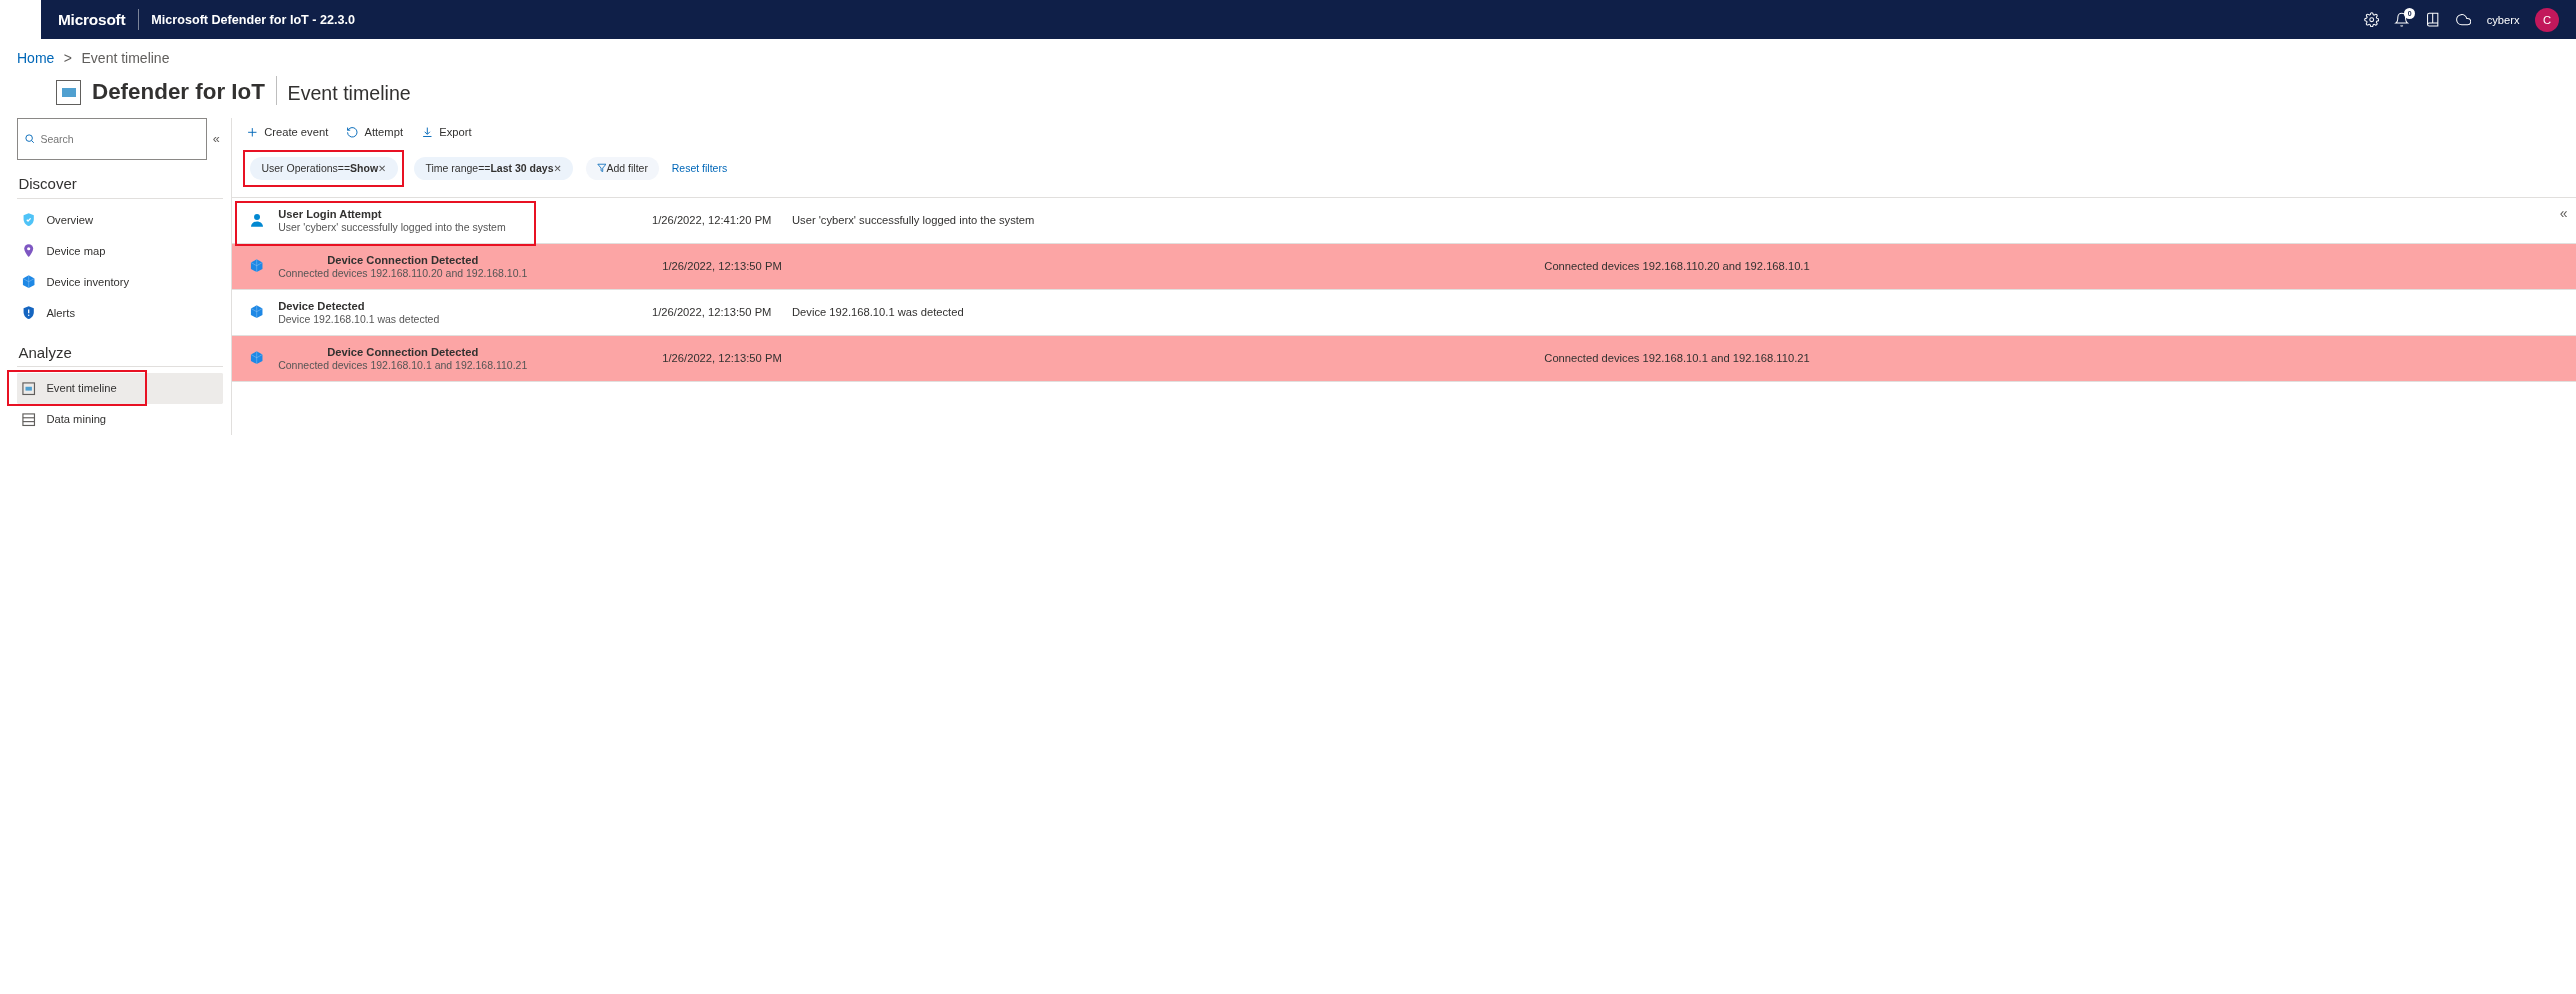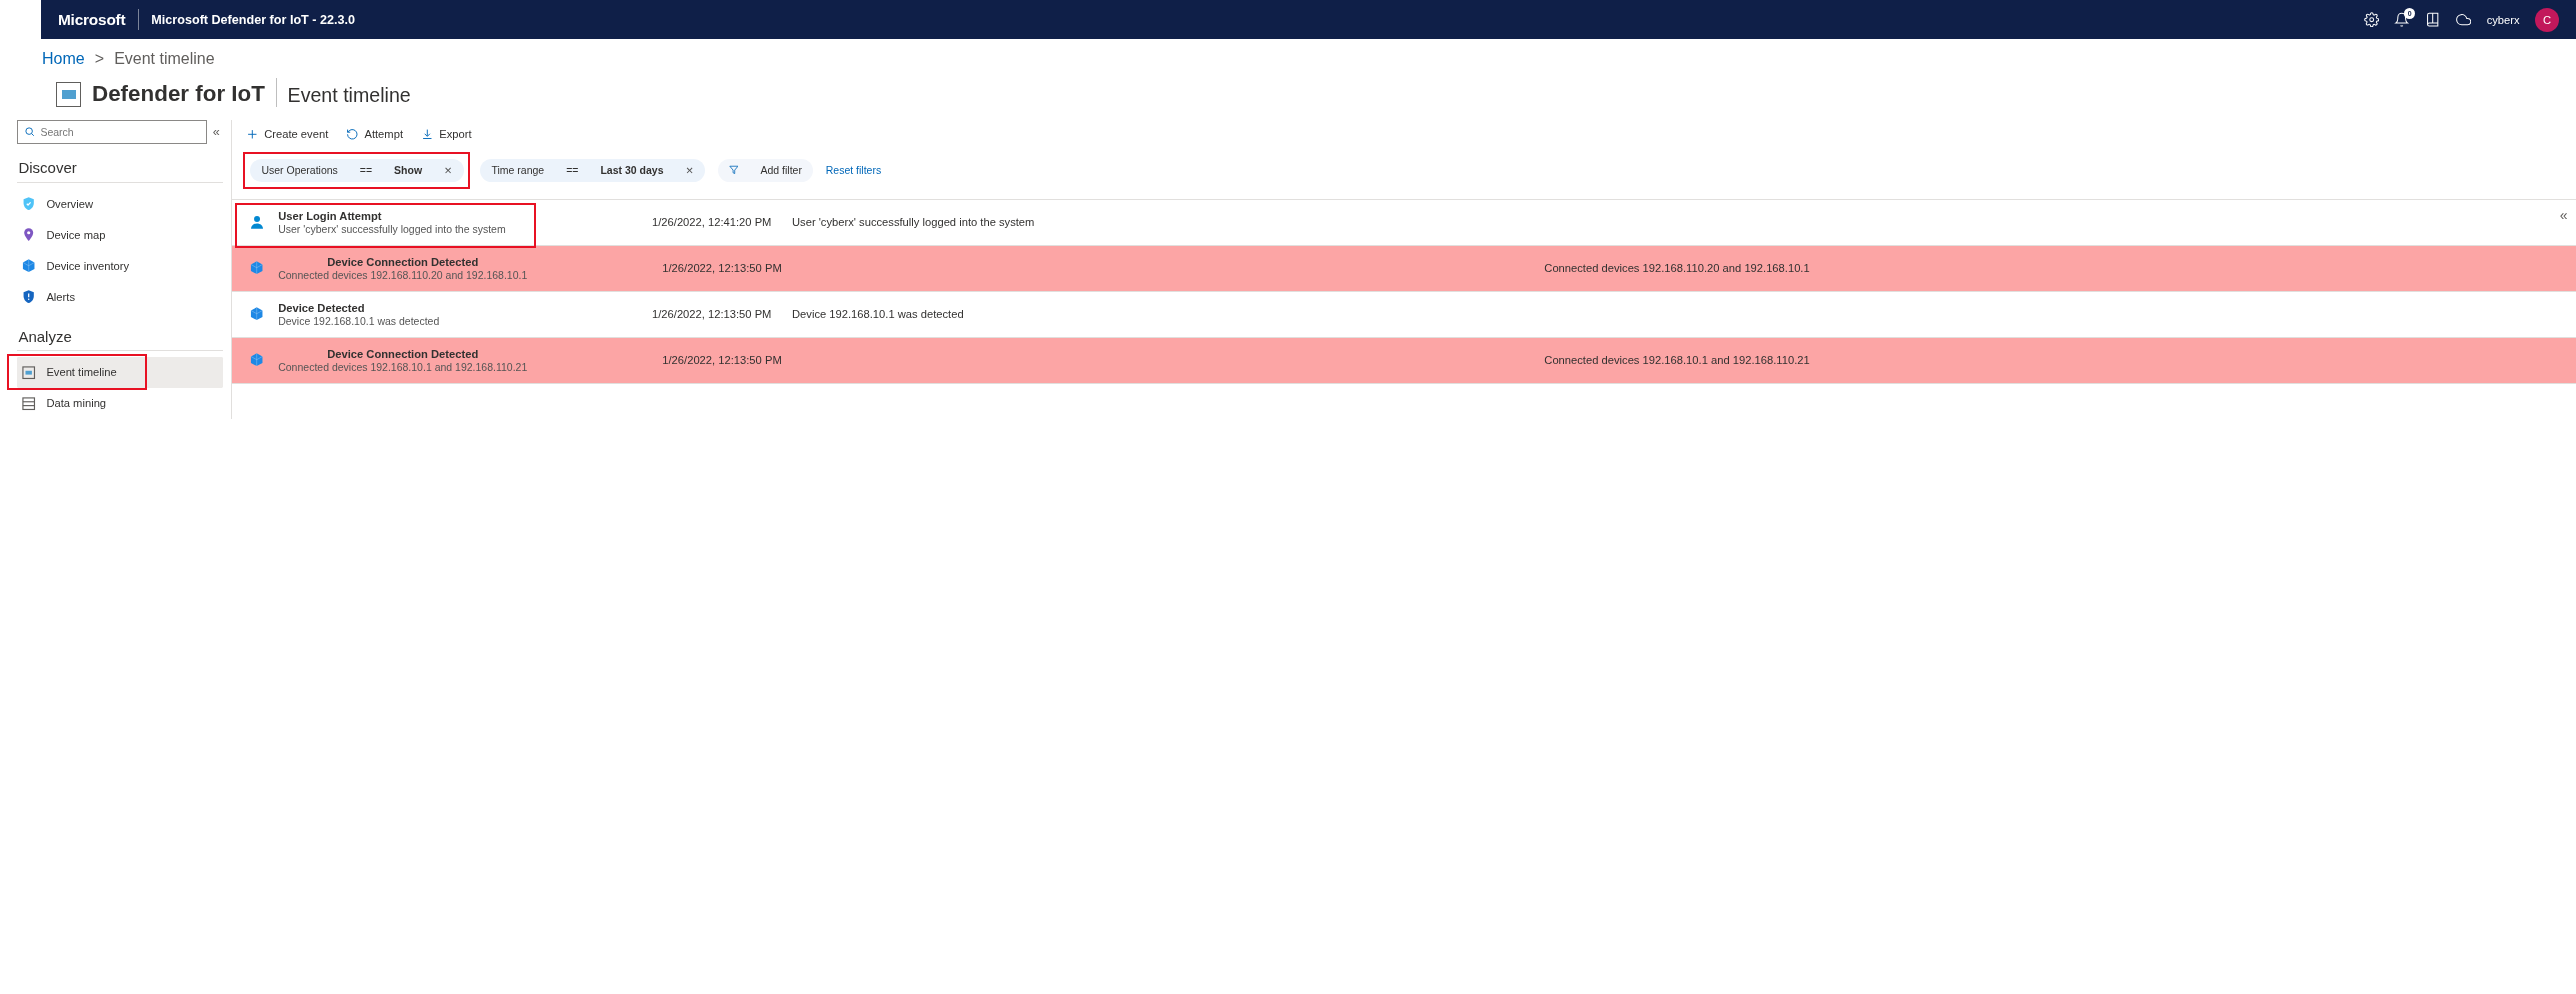--- a/index.html
+++ b/index.html
@@ -11,57 +11,57 @@
   .brand { font-weight: 700; font-size: 15.4px; letter-spacing: -0.2px; }
   .vdiv { width: 0.7px; height: 21px; background: rgba(255,255,255,0.45); }
   .app-title { font-size: 12.6px; font-weight: 700; }
   .topbar-right { margin-left: auto; display: flex; align-items: center; gap: 15.4px; justify-content: space-between; }
   .topbar-icon { width: 15.4px; height: 15.4px; display: flex; align-items: center; justify-content: center; cursor: pointer; color: #fff; position: relative; }
   .bell-badge { position: absolute; top: -4.2px; right: -5.6px; background: #fff; color: #0f1f48; border-radius: 7px; font-size: 7px; min-width: 11.2px; height: 11.2px; line-height: 11.2px; text-align: center; font-weight: 600; padding: 0 2.1px; }
   .user-label { font-size: 11.2px; }
   .avatar { width: 24px; height: 24px; border-radius: 50%; background: #c2185b; color: #fff; display: flex; align-items: center; justify-content: center; font-size: 11.2px; font-weight: 500; cursor: pointer; }
 
   
-  .breadcrumb-row { padding: 11.2px 17px 0 17px; font-size: 16px; margin-left: 25px; }
+  .breadcrumb-row { padding: 11.2px 17px 0 17px; font-size: 14px; }
   .breadcrumb-row a { color: #0067b8; text-decoration: none; }
   .breadcrumb-row .sep { margin: 0 5.6px; color: #605e5c; }
   .breadcrumb-row .current { color: #605e5c; }
 
   
   .title-row { display: flex; align-items: flex-end; padding: 9.8px 17px 12.6px 17px; gap: 11px; margin-left: 39px; }
   .title-icon { width: 25px; height: 25px; border: 1.4px solid #605e5c; display: flex; align-items: center; justify-content: center; }
   .title-icon-inner { width: 14px; height: 8.4px; background: #50a0d0; }
   .title-main { font-size: 22.4px; font-weight: 600; }
   .title-div { width: 0.7px; height: 29px; background: #bebebe; }
   .title-sub { font-size: 19.6px; font-weight: 400; color: #323130; }
 
   
   .body-area { display: flex; }
 
   
   .sidebar { width: 231px; padding: 0 8.4px 0 17px; position: relative; }
   .search-row { display: flex; align-items: center; gap: 2.8px; }
-  .search-box { flex: 1; display: flex; align-items: center; border: 0.7px solid #8a8886; height: 24px; padding: 0 5.6px; }
+  .search-box { flex: 1; display: flex; align-items: center; border: 0.7px solid #8a8886; height: 42px; padding: 0 5.6px; }
   .search-box input { border: none; outline: none; flex: 1; font-size: 10.5px; color: #605e5c; margin-left: 5.6px; }
   .collapse-chevron { font-size: 12.6px; color: #605e5c; cursor: pointer; padding: 2.8px; }
   .nav-section-label { font-size: 15px; color: #323130; margin: 15.4px 0 5.6px 1.4px; }
   .nav-hr { border: none; border-top: 0.7px solid #e1dfdd; margin: 5.6px 0; }
   .nav-item { display: flex; align-items: center; height: 31px; padding: 0 4.2px; cursor: pointer; border-radius: 1.4px; font-size: 11.2px; gap: 9.8px; }
   .nav-item.active { background: #edebe9; }
   .nav-icon { width: 15.4px; height: 15.4px; display: flex; align-items: center; justify-content: center; } 
 
   
   .main-col { flex: 1; border-left: 0.7px solid #e1dfdd; position: relative; }
 
   .toolbar { display: flex; align-items: center; gap: 18px; padding: 8.4px 14px; }
   .tool-btn { display: flex; align-items: center; gap: 5.6px; cursor: pointer; color: #323130; font-size: 11.2px; }
   .tool-icon { color: #0067b8; display: flex; }
 
   .filter-row { display: flex; align-items: center; gap: 12.6px; padding: 5.6px 14px 12.6px 14px; flex-wrap: wrap; }
-  .pill { background: #ecf3fb; border-radius: 14px; padding: 5.6px 11.2px; display: flex; align-items: center; gap: 22px; font-size: 10.5px; cursor: pointer; }
+  .pill { background: #ecf3fb; border-radius: 14px; padding: 5.6px 11.2px; display: flex; align-items: center; gap: 0; font-size: 10.5px; cursor: pointer; }
   .pill .strong { font-weight: 700; }
   .pill .x { color: #555; font-size: 9.8px; }
   .pill.add { background: #f3f6fb; }
   .reset-link { color: #0067b8; cursor: pointer; font-size: 10.5px; }
 
   .filter-highlight { border: 2.1px solid #e81123; position: absolute; }
 
   
   .table-wrap { border-top: 0.7px solid #e1dfdd; position: relative; }
   .table-collapse { position: absolute; right: 8.4px; top: 7px; font-size: 14px; color: #605e5c; cursor: pointer; }

